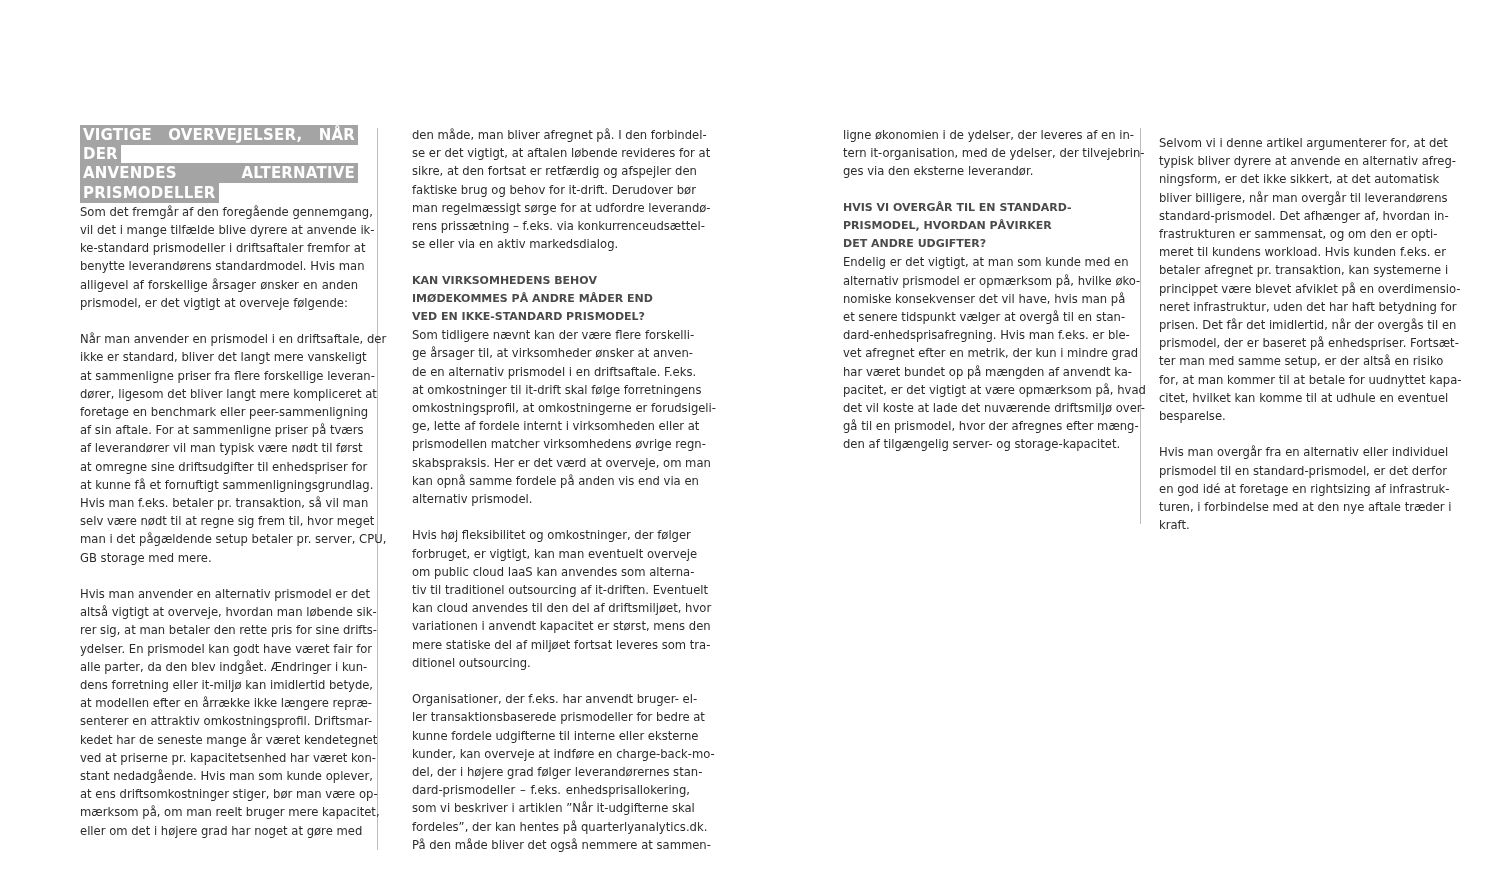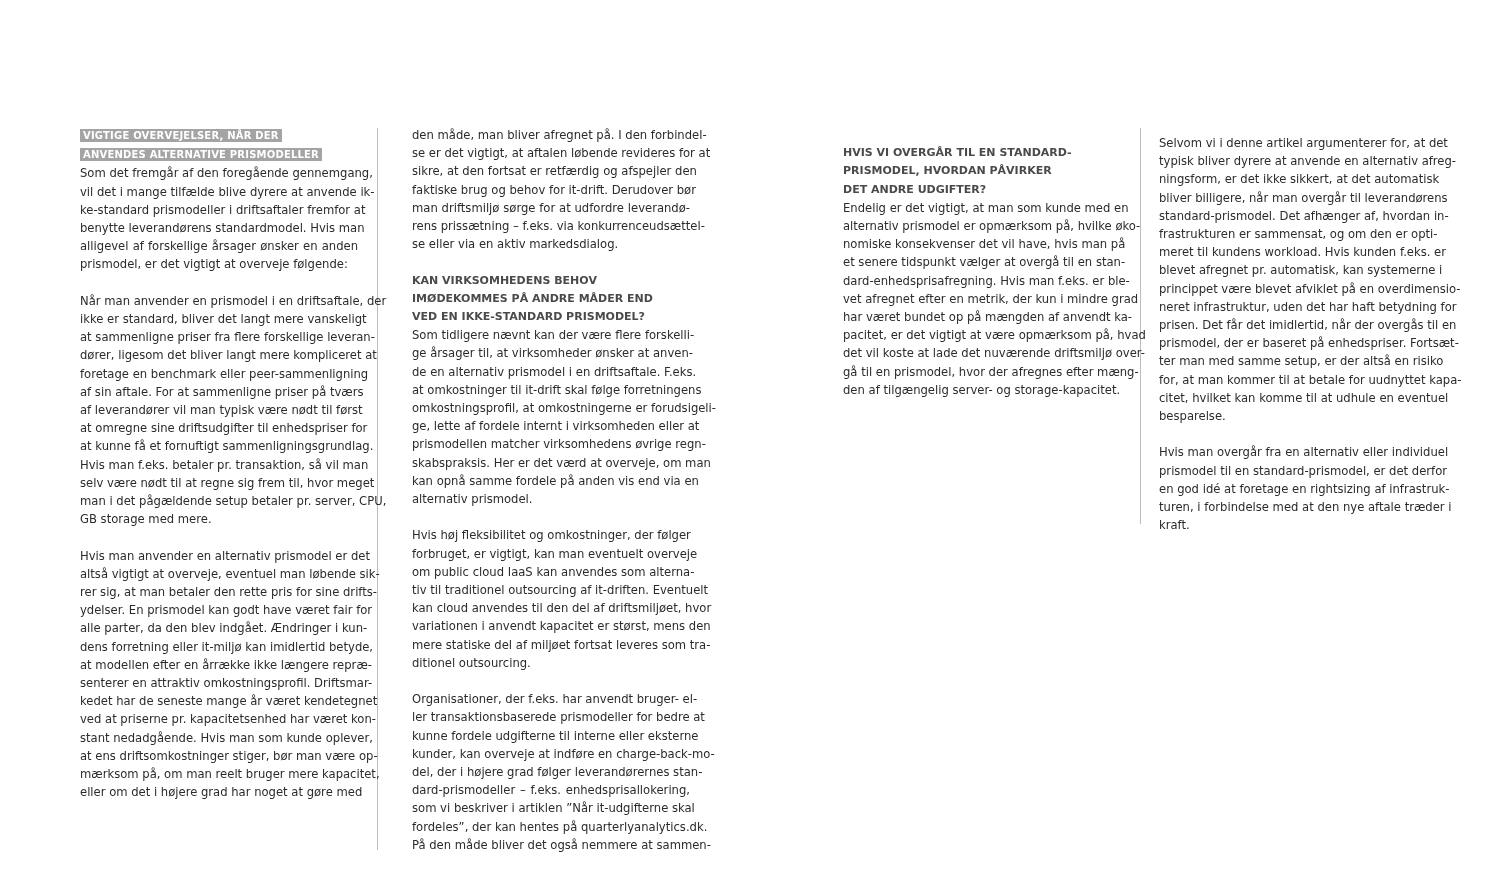--- a/index.html
+++ b/index.html
@@ -8,21 +8,21 @@
   .col { position: absolute; top: 126px; width: 278px; font-size: 11.6px; line-height: 18.2px;
          text-align: justify; hyphens: manual; }
   .c1 { left: 80px; }
   .c2 { left: 412px; }
   .c3 { left: 843px; }
   .c4 { left: 1159px; margin-top: 8px; }
   .divider { position: absolute; width: 1px; background: #bdbdbd; }
   .d1 { left: 377px; top: 128px; height: 722px; }
   .d2 { left: 1140px; top: 128px; height: 396px; }
   .kicker { display: inline; background: #a4a4a4; color: #ffffff; font-weight: bold;
-            font-size: 10px; line-height: 18.2px; padding: 1px 3px; letter-spacing: 0.2px;
+            font-size: 15px; line-height: 18.2px; padding: 1px 3px; letter-spacing: 0.2px;
             box-decoration-break: clone; -webkit-box-decoration-break: clone; }
   .kicker-wrap { margin-bottom: 0; line-height: 18.2px; }
   .heading { font-weight: bold; color: #4a4a4a; font-size: 11px; text-align: left; margin: 0; }
   .gap { height: 18.2px; }
   .line { display: block; text-align: justify; text-align-last: justify; white-space: nowrap; }
   .line.last { text-align-last: left; }
 </style>
 </head>
 <body>
 
@@ -51,42 +51,42 @@
       <span class="line">at omregne sine driftsudgifter til enhedspriser for</span>
       <span class="line">at kunne få et fornuftigt sammenligningsgrundlag.</span>
       <span class="line">Hvis man f.eks. betaler pr. transaktion, så vil man</span>
       <span class="line">selv være nødt til at regne sig frem til, hvor meget</span>
       <span class="line">man i det pågældende setup betaler pr. server, CPU,</span>
       <span class="line last">GB storage med mere.</span>
     </div>
     <div class="gap"></div>
     <div class="para">
       <span class="line">Hvis man anvender en alternativ prismodel er det</span>
-      <span class="line">altså vigtigt at overveje, eventuel man løbende sik-</span>
+      <span class="line">altså vigtigt at overveje, hvordan man løbende sik-</span>
       <span class="line">rer sig, at man betaler den rette pris for sine drifts-</span>
       <span class="line">ydelser. En prismodel kan godt have været fair for</span>
       <span class="line">alle parter, da den blev indgået. Ændringer i kun-</span>
       <span class="line">dens forretning eller it-miljø kan imidlertid betyde,</span>
       <span class="line">at modellen efter en årrække ikke længere repræ-</span>
       <span class="line">senterer en attraktiv omkostningsprofil. Driftsmar-</span>
       <span class="line">kedet har de seneste mange år været kendetegnet</span>
       <span class="line">ved at priserne pr. kapacitetsenhed har været kon-</span>
       <span class="line">stant nedadgående. Hvis man som kunde oplever,</span>
       <span class="line">at ens driftsomkostninger stiger, bør man være op-</span>
       <span class="line">mærksom på, om man reelt bruger mere kapacitet,</span>
       <span class="line">eller om det i højere grad har noget at gøre med</span>
     </div>
   </div>
 <div class="col c2">
     <div class="para">
       <span class="line">den måde, man bliver afregnet på. I den forbindel-</span>
       <span class="line">se er det vigtigt, at aftalen løbende revideres for at</span>
       <span class="line">sikre, at den fortsat er retfærdig og afspejler den</span>
       <span class="line">faktiske brug og behov for it-drift. Derudover bør</span>
-      <span class="line">man driftsmiljø sørge for at udfordre leverandø-</span>
+      <span class="line">man regelmæssigt sørge for at udfordre leverandø-</span>
       <span class="line">rens prissætning – f.eks. via konkurrenceudsættel-</span>
       <span class="line last">se eller via en aktiv markedsdialog.</span>
     </div>
     <div class="gap"></div>
     <div class="heading">
       <span class="line last">KAN VIRKSOMHEDENS BEHOV</span>
       <span class="line last">IMØDEKOMMES PÅ ANDRE MÅDER END</span>
       <span class="line last">VED EN IKKE-STANDARD PRISMODEL?</span>
     </div>
     <div class="para">
@@ -119,20 +119,25 @@
       <span class="line">kunne fordele udgifterne til interne eller eksterne</span>
       <span class="line">kunder, kan overveje at indføre en charge-back-mo-</span>
       <span class="line">del, der i højere grad følger leverandørernes stan-</span>
       <span class="line">dard-prismodeller – f.eks. enhedsprisallokering,</span>
       <span class="line">som vi beskriver i artiklen ”Når it-udgifterne skal</span>
       <span class="line">fordeles”, der kan hentes på quarterlyanalytics.dk.</span>
       <span class="line">På den måde bliver det også nemmere at sammen-</span>
     </div>
   </div>
 <div class="col c3">
+    <div class="para">
+      <span class="line">ligne økonomien i de ydelser, der leveres af en in-</span>
+      <span class="line">tern it-organisation, med de ydelser, der tilvejebrin-</span>
+      <span class="line last">ges via den eksterne leverandør.</span>
+    </div>
     <div class="gap"></div>
     <div class="heading">
       <span class="line last">HVIS VI OVERGÅR TIL EN STANDARD-</span>
       <span class="line last">PRISMODEL, HVORDAN PÅVIRKER</span>
       <span class="line last">DET ANDRE UDGIFTER?</span>
     </div>
     <div class="para">
       <span class="line">Endelig er det vigtigt, at man som kunde med en</span>
       <span class="line">alternativ prismodel er opmærksom på, hvilke øko-</span>
       <span class="line">nomiske konsekvenser det vil have, hvis man på</span>
@@ -148,21 +153,21 @@
   </div>
 <div class="col c4">
     <div class="para">
       <span class="line">Selvom vi i denne artikel argumenterer for, at det</span>
       <span class="line">typisk bliver dyrere at anvende en alternativ afreg-</span>
       <span class="line">ningsform, er det ikke sikkert, at det automatisk</span>
       <span class="line">bliver billigere, når man overgår til leverandørens</span>
       <span class="line">standard-prismodel. Det afhænger af, hvordan in-</span>
       <span class="line">frastrukturen er sammensat, og om den er opti-</span>
       <span class="line">meret til kundens workload. Hvis kunden f.eks. er</span>
-      <span class="line">blevet afregnet pr. automatisk, kan systemerne i</span>
+      <span class="line">betaler afregnet pr. transaktion, kan systemerne i</span>
       <span class="line">princippet være blevet afviklet på en overdimensio-</span>
       <span class="line">neret infrastruktur, uden det har haft betydning for</span>
       <span class="line">prisen. Det får det imidlertid, når der overgås til en</span>
       <span class="line">prismodel, der er baseret på enhedspriser. Fortsæt-</span>
       <span class="line">ter man med samme setup, er der altså en risiko</span>
       <span class="line">for, at man kommer til at betale for uudnyttet kapa-</span>
       <span class="line">citet, hvilket kan komme til at udhule en eventuel</span>
       <span class="line last">besparelse.</span>
     </div>
     <div class="gap"></div>

